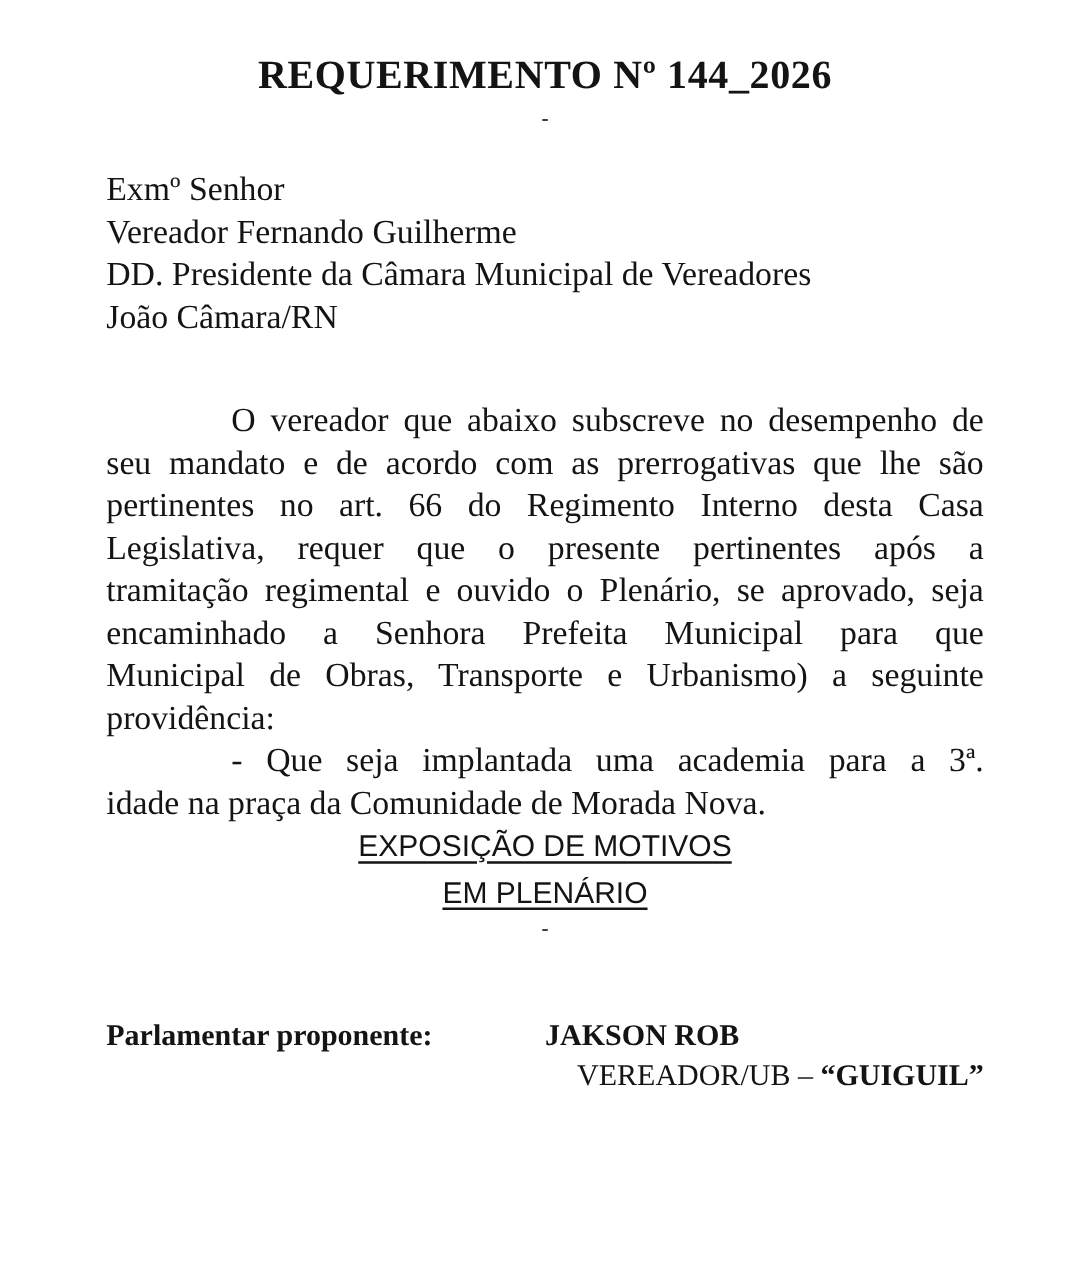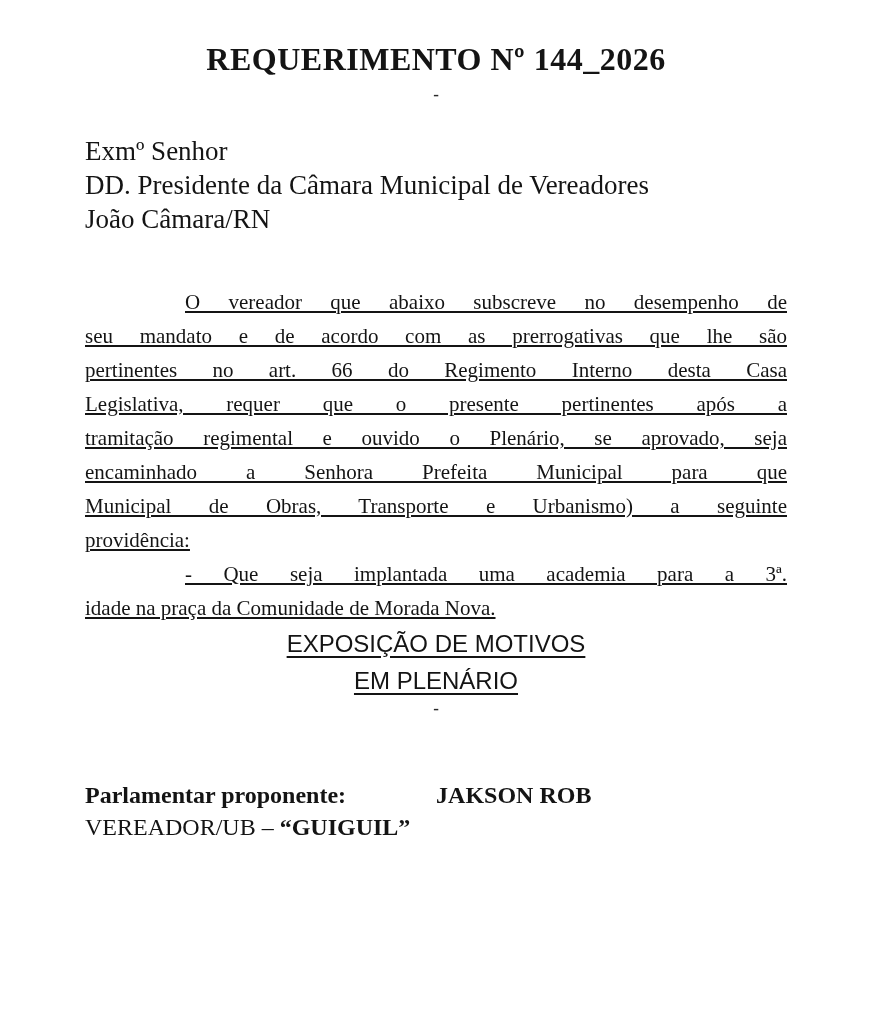--- a/index.html
+++ b/index.html
@@ -31,23 +31,22 @@
     color:#2a2a2a;
   }
   .dash-top{margin-top:6px;}
   .dash-mid{margin-top:2px;line-height:16px;}
   .recipient{
     margin-top:30px;
     font-size:27px;
     line-height:34px;
   }
   .para{
-    font-size:21px;
+    font-size:27px;
     line-height:34px;
-    text-decoration:underline;
   }
   .para-request{margin-top:49px;}
   .para-session{margin-top:3px;}
   .justify .line{
     text-align:justify;
     text-align-last:justify;
   }
   .justify .line.last{
     text-align-last:left;
   }
@@ -69,37 +68,38 @@
   }
   .sig-row{
     margin-top:62px;
     font-size:24px;
     line-height:33px;
     font-weight:bold;
     white-space:nowrap;
   }
   .sig-name{margin-left:90px;}
   .sig-role{
-    text-align:left;
+    text-align:right;
     font-size:24px;
     line-height:30px;
   }
   .sig-role .role-name{font-weight:bold;}
 </style>
 </head>
 <body>
 
 <div class="page">
 
   <h1 class="doc-title">REQUERIMENTO Nº 144_2026</h1>
 
   <div class="dash-sep dash-top">-</div>
 
   <div class="recipient">
       <div class="line">Exmº Senhor</div>
+      <div class="line">Vereador Fernando Guilherme</div>
       <div class="line">DD. Presidente da Câmara Municipal de Vereadores</div>
       <div class="line last">João Câmara/RN</div>
     </div>
 
   <div class="para para-request justify">
       <div class="line first">O vereador que abaixo subscreve no desempenho de</div>
       <div class="line">seu mandato e de acordo com as prerrogativas que lhe são</div>
       <div class="line">pertinentes no art. 66 do Regimento Interno desta Casa</div>
       <div class="line">Legislativa, requer que o presente pertinentes após a</div>
       <div class="line">tramitação regimental e ouvido o Plenário, se aprovado, seja</div>

